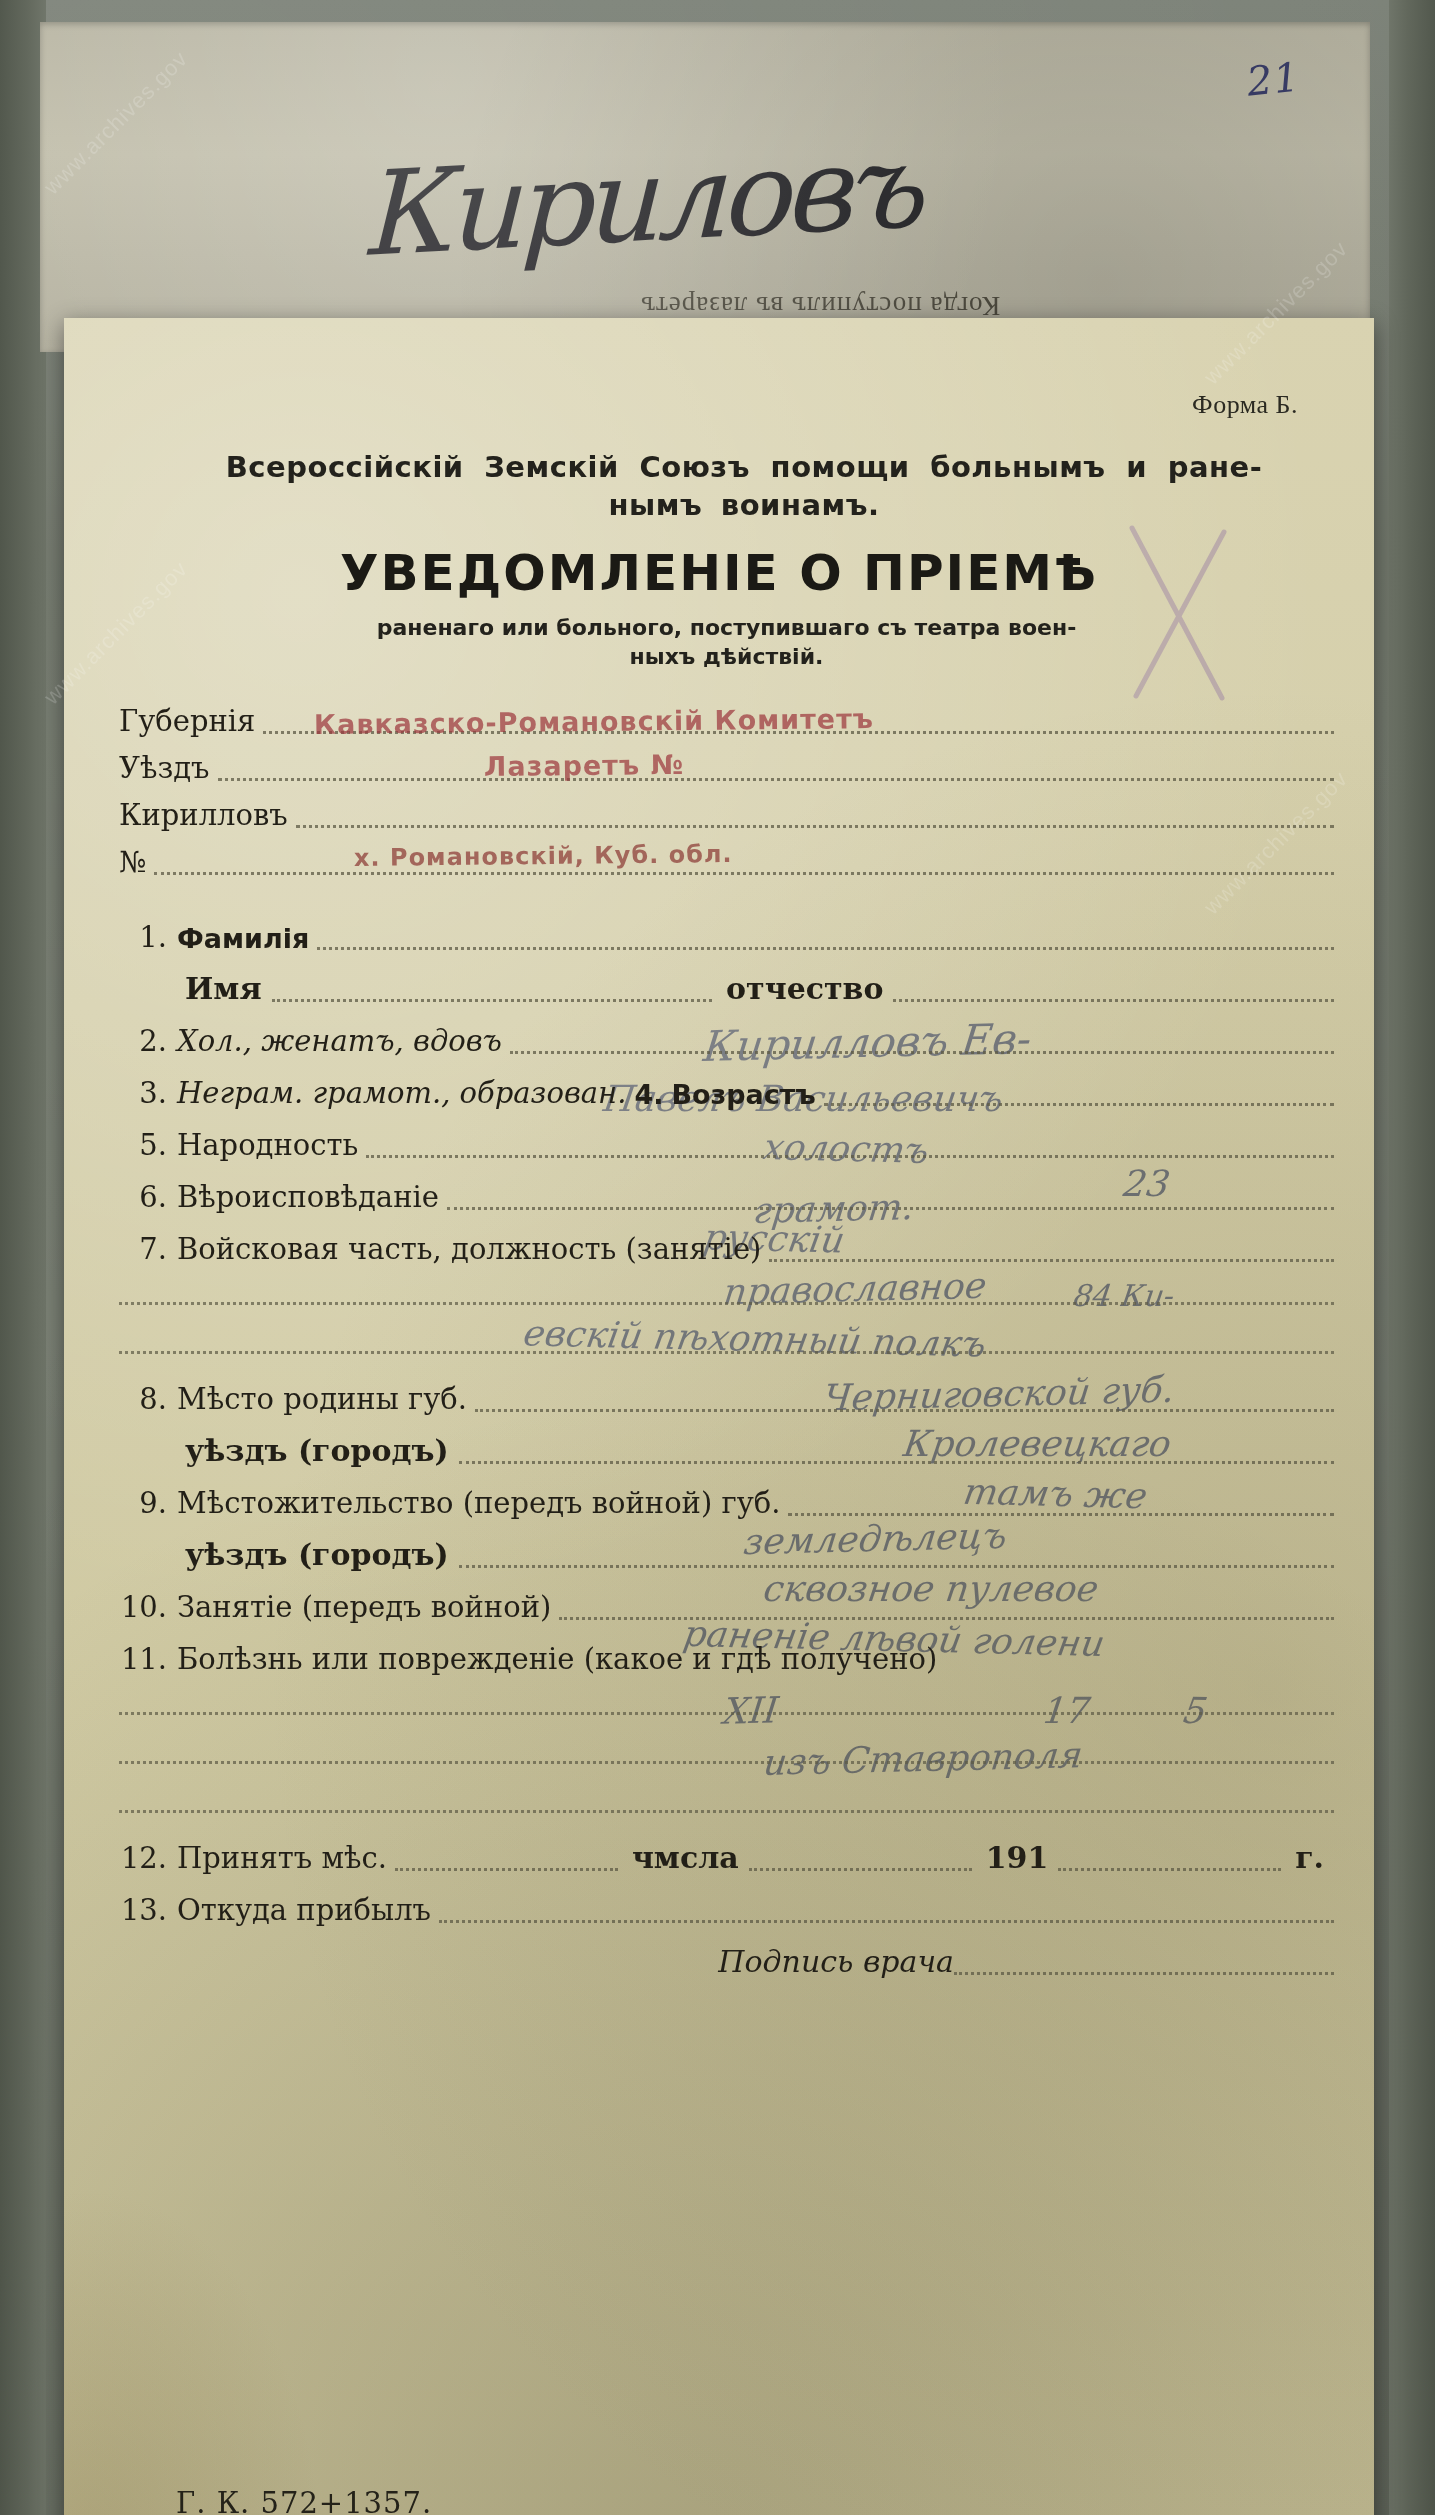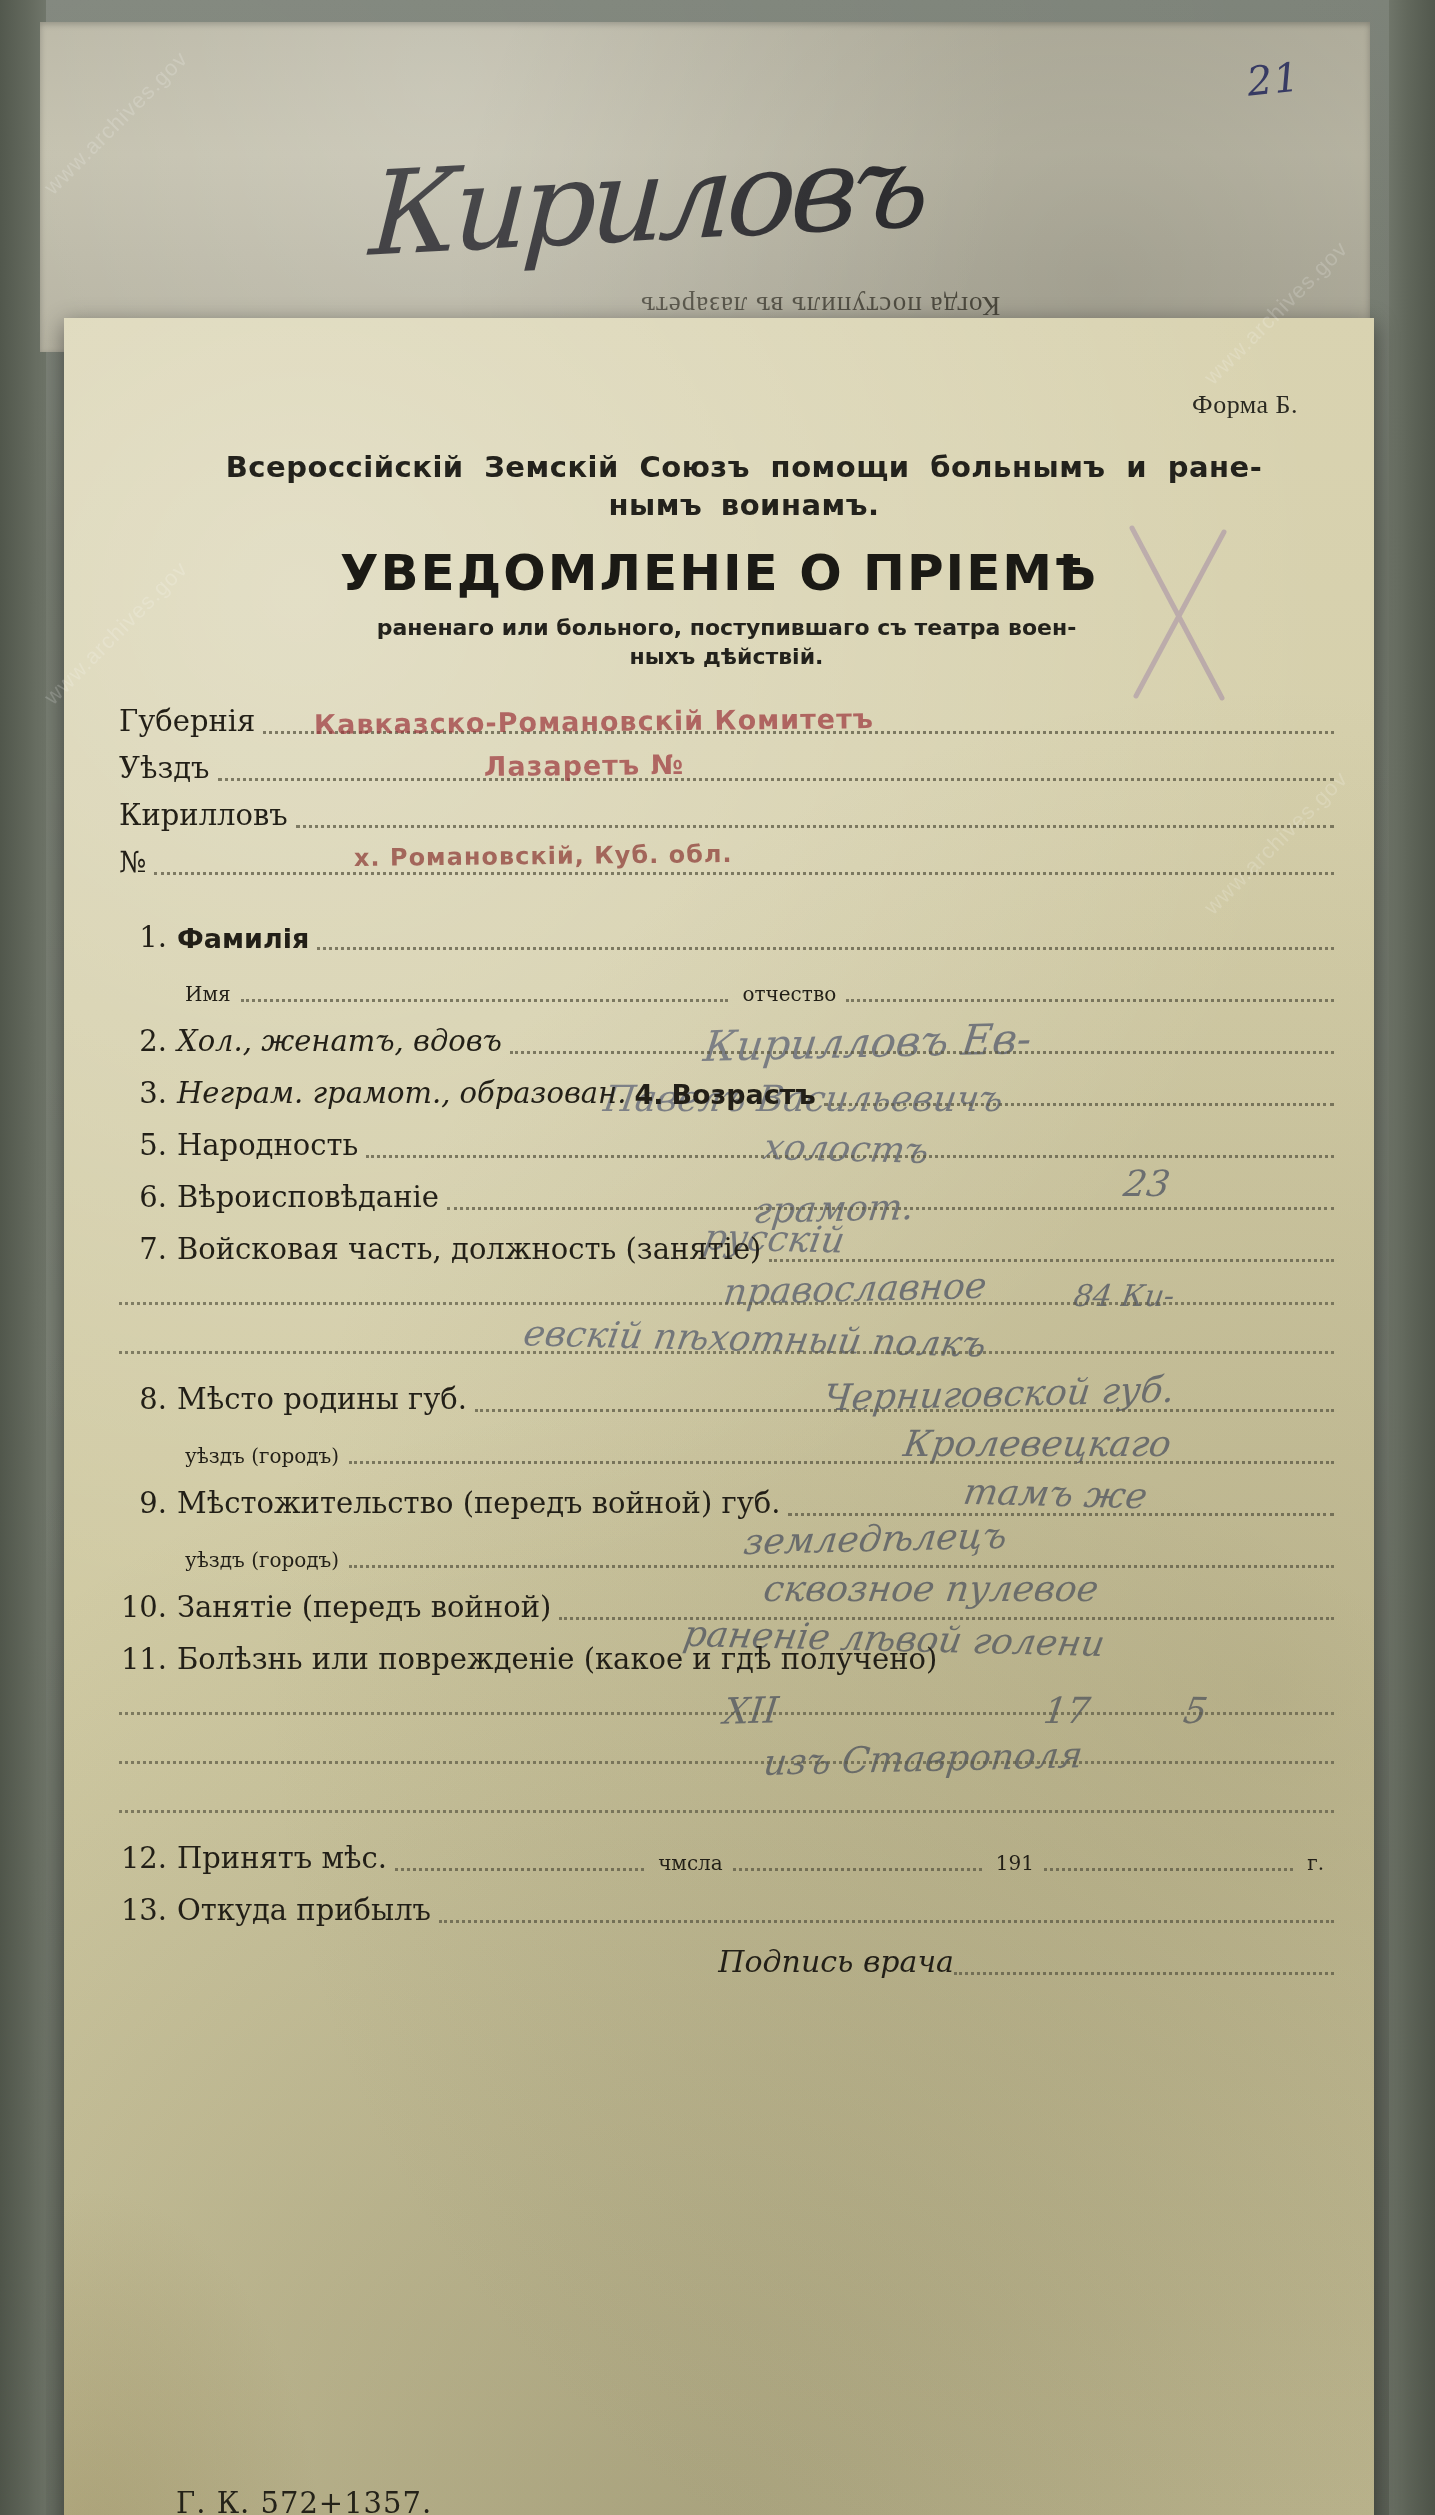--- a/index.html
+++ b/index.html
@@ -255,24 +255,25 @@
   .q-rows {
     position: absolute;
     left: 55px;
     right: 40px;
     top: 590px;
   }
   .q-rows .row { min-height: 46px; margin-bottom: 6px; }
 
   .inline-lbl {
     font-family: "DejaVu Serif", serif;
-    font-size: 20px;
+    font-size: 30px;
     color: #221f17;
     padding: 0 10px 0 14px;
     white-space: nowrap;
+    font-weight: bold;
   }
   .indent { padding-left: 66px; }
 
   .long-dot-row {
     border-bottom: 3px dotted #5d5a45;
     height: 30px;
     opacity: .7;
     margin: 0 0 16px 0;
   }
 

